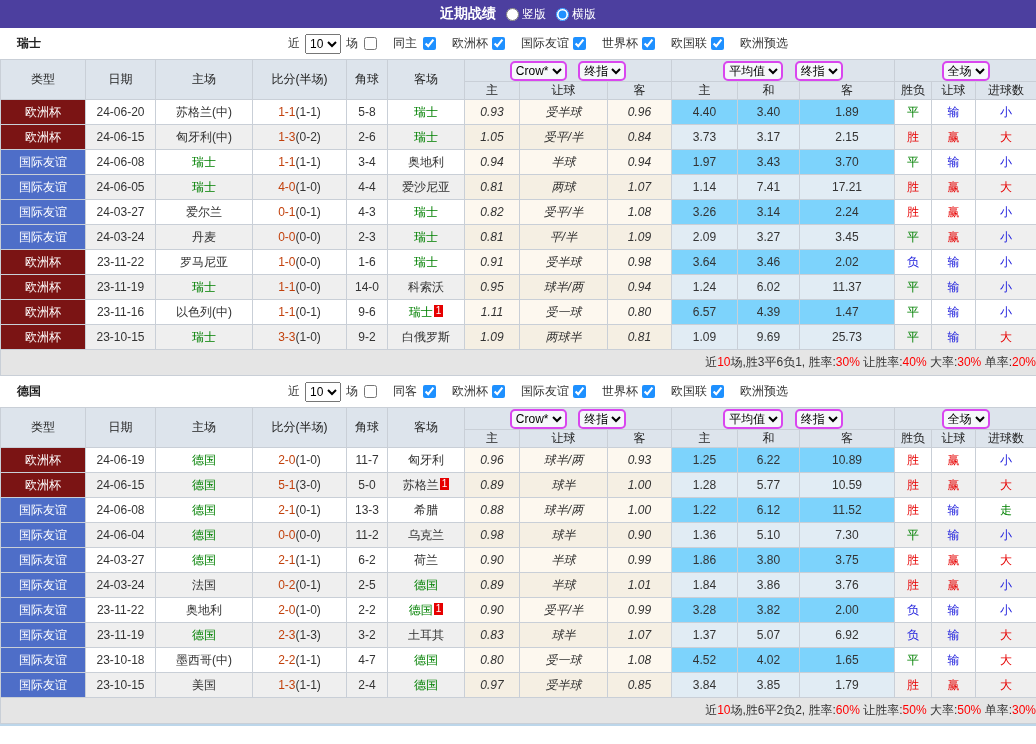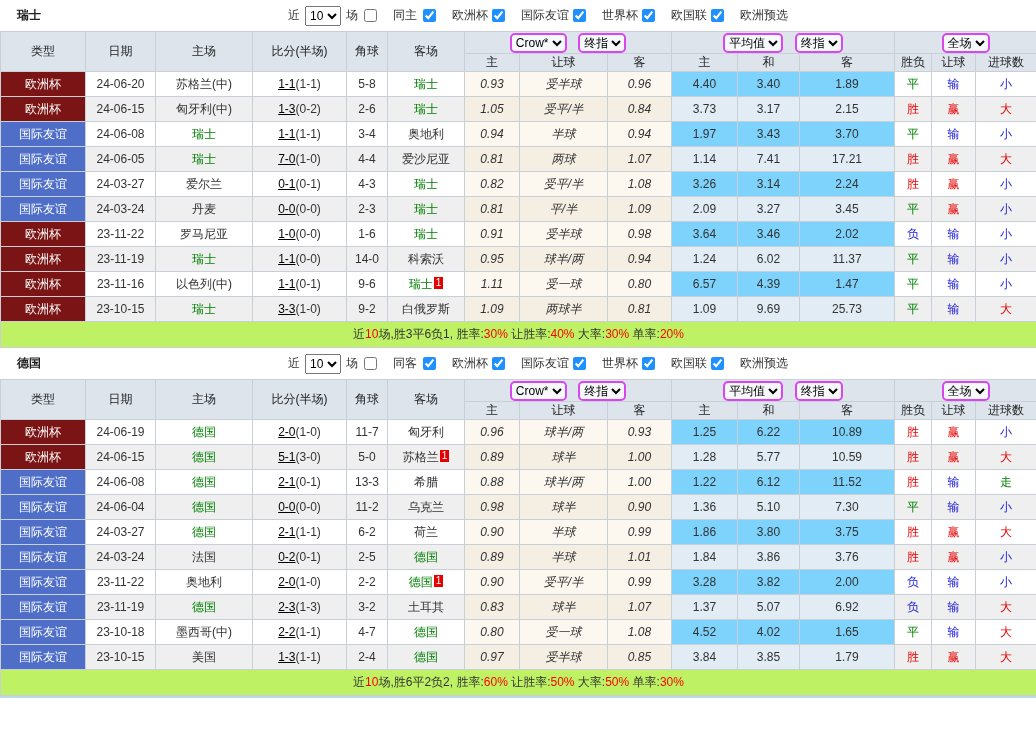--- a/index.html
+++ b/index.html
@@ -45,37 +45,48 @@
   .selcell select { font-size:12px; height:20px; margin:0 4px; background:#f6f8fa; border:2px solid #d946ef; border-radius:5px; }
   tbody td { height:25px; background:#fff; }
   tbody tr:nth-child(even) td { background:#efefef; }
   tbody td.crow { background:#fdf8ef;font-style:italic; }
   tbody tr:nth-child(even) td.crow { background:#f5efe3; }
   tbody td.avg { background:#7dd3fc; }
   tbody tr:nth-child(even) td.avg { background:#e1ecf4; }
   td.t-euro { background:#7b1414 !important; color:#fff; }
   td.t-friendly { background:#4e6ec8 !important; color:#fff; }
   .green { color:#008000; }
-  .ft { color:#000000;text-decoration:underline; }
+  .ft { color:#c2410c; }
   .ht { color:#333; }
   .card {
     display:inline-block; background:#e60000; color:#fff;
     font-size:10px; line-height:12px; padding:0 2px; margin-left:1px;
     vertical-align:2px;
   }
   .c-red { color:#e60000; }
   .c-green { color:#008000; }
   .c-blue { color:#2020dd; }
-  tfoot td { height:26px; background:#bef264; text-align:center; color:#333; }
+  tfoot td { height:26px; background:#e5e5e5; text-align:right; color:#333; }
   tfoot .red { color:#f00; }
 </style>
 </head>
 <body>
 
 <div class="page">
+  <div class="titlebar">
+    <span class="title">近期战绩</span>
+    <label>
+      <input type="radio" name="layout" style="">
+      <span>竖版</span>
+    </label>
+    <label>
+      <input type="radio" name="layout" checked="" style="">
+      <span>横版</span>
+    </label>
+  </div>
   <div id="sections">
   <div class="section">
     <div class="filterbar">
       <span class="team">瑞士</span>
       <div class="filters">
         <span>近</span>
         <select>
           <option>10</option>
         </select>
         <span>场</span>
@@ -200,21 +211,21 @@
               <td class="avg">3.43</td>
               <td class="avg">3.70</td>
               <td class="c-green">平</td>
               <td class="c-blue">输</td>
               <td class="c-blue">小</td>
             </tr>
             <tr>
               <td class="t-friendly">国际友谊</td>
               <td>24-06-05</td>
               <td><span class="green">瑞士</span></td>
-              <td><span class="ft">7-0</span><span class="ht">(1-0)</span></td>
+              <td><span class="ft">4-0</span><span class="ht">(1-0)</span></td>
               <td>4-4</td>
               <td><span>爱沙尼亚</span></td>
               <td class="crow">0.81</td>
               <td class="crow">两球</td>
               <td class="crow">1.07</td>
               <td class="avg">1.14</td>
               <td class="avg">7.41</td>
               <td class="avg">17.21</td>
               <td class="c-red">胜</td>
               <td class="c-red">赢</td>

